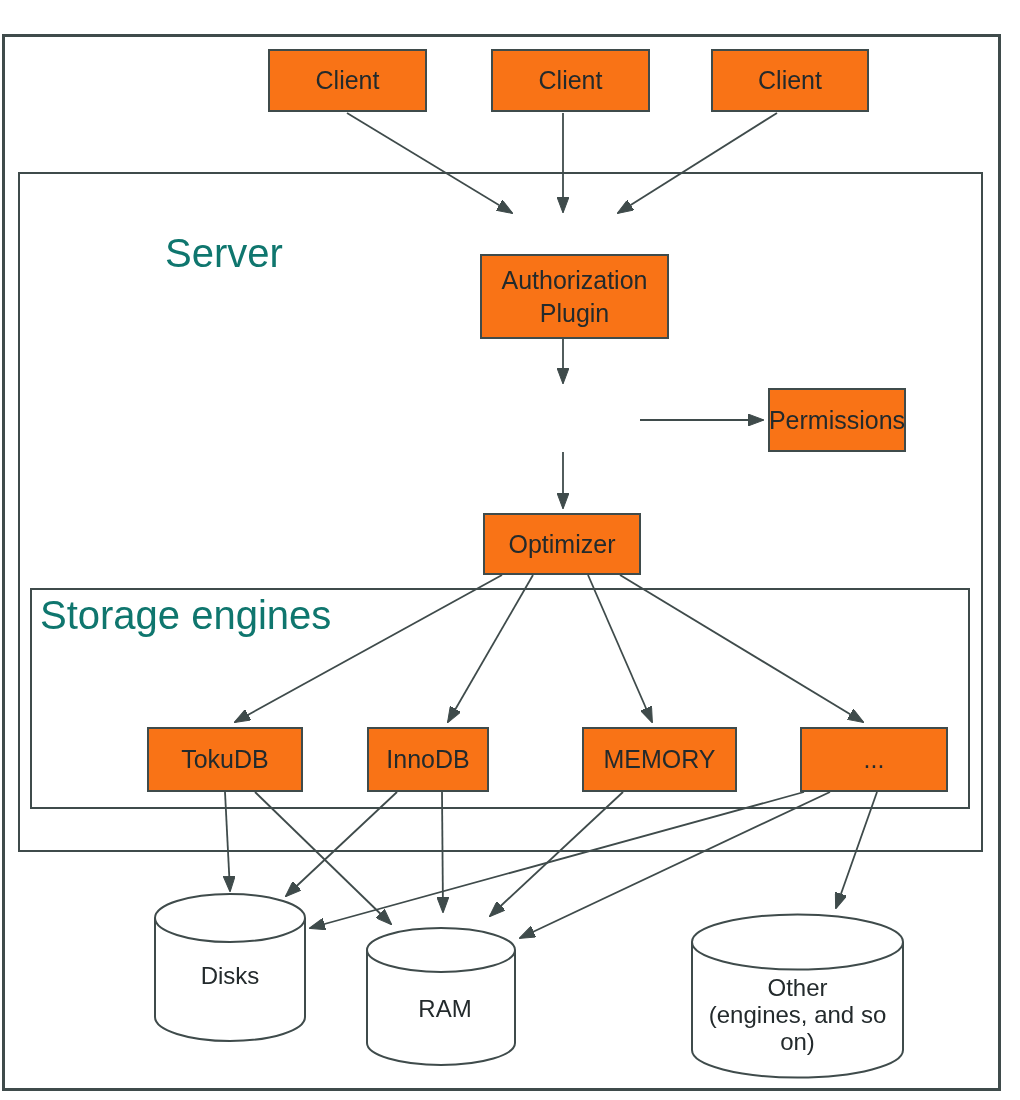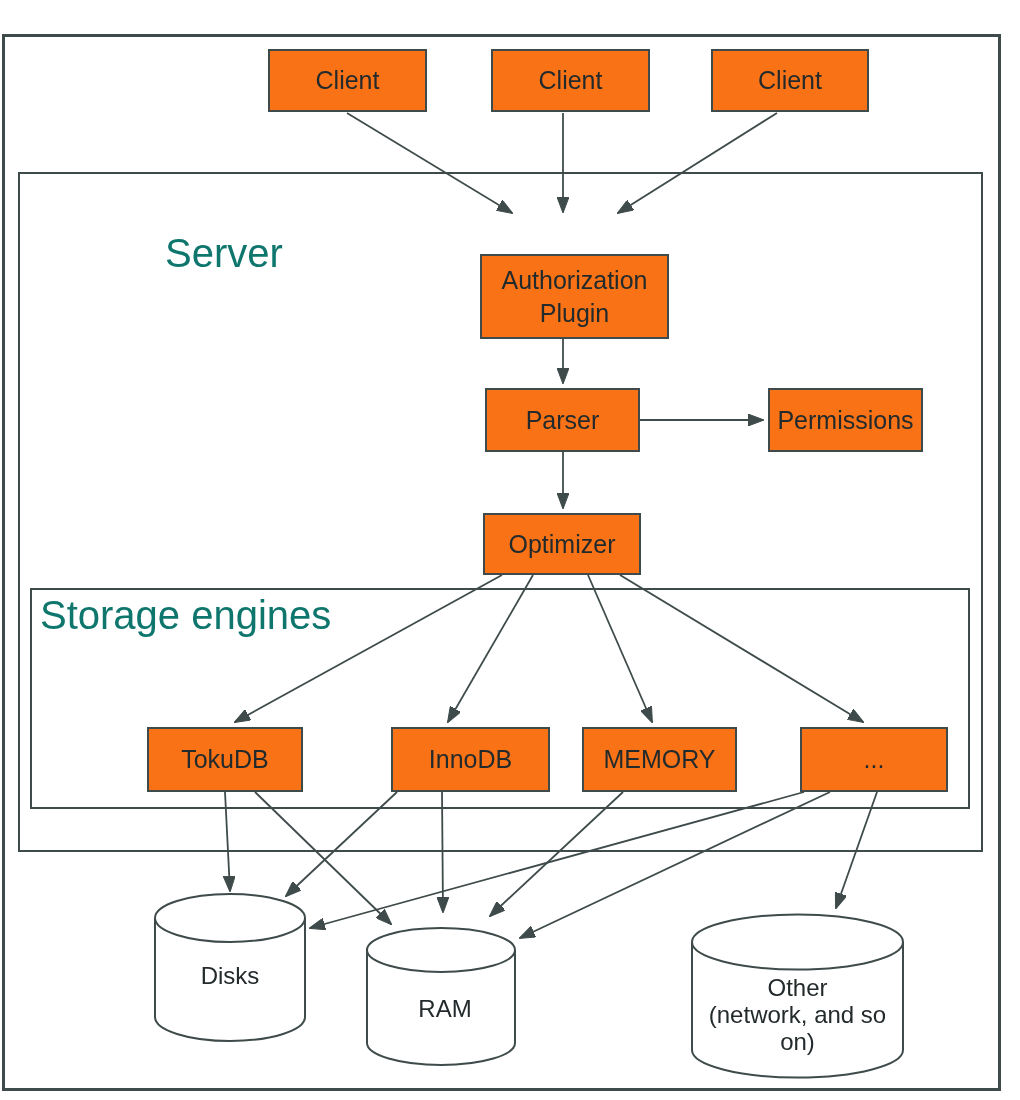--- a/index.html
+++ b/index.html
@@ -93,43 +93,40 @@
     <span>Client</span>
   </div>
   <div class="node" style="left:711px;top:49px;width:158px;height:63px;">
     <span>Client</span>
   </div>
 
   <div class="node" style="left:480px;top:222px;width:189px;height:85px;margin-top:32px;">
     <span>Authorization</span>
     <span>Plugin</span>
   </div>
-  <div class="node" style="left:485px;top:388px;width:155px;height:64px;">
-    <span>Parser</span>
-  </div>
-  <div class="node" style="left:768px;top:388px;width:155px;height:64px;">
+  <div class="node" style="left:768px;top:388px;width:138px;height:64px;">
     <span>Permissions</span>
   </div>
   <div class="node" style="left:483px;top:513px;width:158px;height:62px;">
     <span>Optimizer</span>
   </div>
 
   <div class="node" style="left:147px;top:727px;width:156px;height:65px;">
     <span>TokuDB</span>
   </div>
-  <div class="node" style="left:367px;top:727px;width:159px;height:65px;margin-left:24px;">
+  <div class="node" style="left:367px;top:727px;width:122px;height:65px;">
     <span>InnoDB</span>
   </div>
   <div class="node" style="left:582px;top:727px;width:155px;height:65px;text-align:right;">
     <span>MEMORY</span>
   </div>
   <div class="node" style="left:800px;top:727px;width:148px;height:65px;">
     <span>...</span>
   </div>
 
   <div class="cyl-label" style="left:155px;top:962px;width:150px;text-align:center;">Disks</div>
   <div class="cyl-label" style="left:367px;top:995px;width:156px;">RAM</div>
   <div class="cyl-label" style="left:690px;top:974px;width:215px;">
     <div>Other</div>
-    <div>(network, and so on)</div>
+    <div>(engines, and so on)</div>
   </div>
 
 </div>
 
 </body></html>

